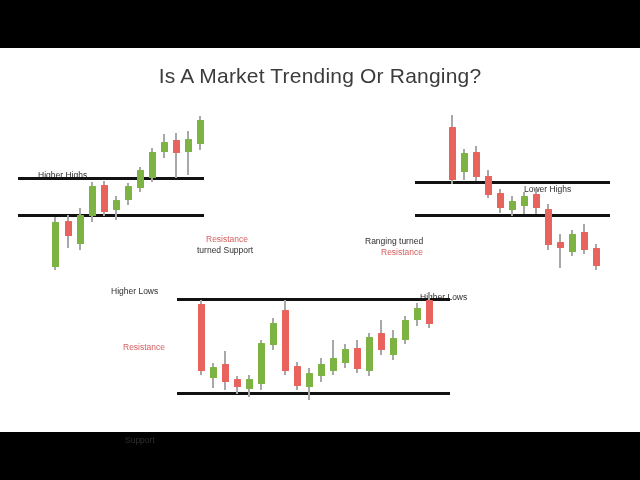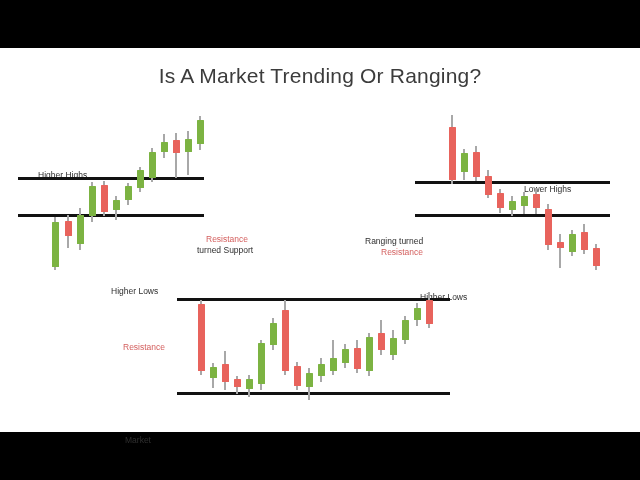--- a/index.html
+++ b/index.html
@@ -97,21 +97,21 @@
 
   <div class="chart" id="chart-downtrend">
     <div class="lbl" style="left:524px; top:136px;">Lower Highs</div>
     <div class="lbl" style="left:420px; top:244px;">Higher Lows</div>
     <div class="lbl" style="left:365px; top:188px;">Ranging turned</div>
     <div class="lbl red" style="left:381px; top:199px;">Resistance</div>
   </div>
 
   <div class="chart" id="chart-range">
     <div class="lbl red" style="left:123px; top:294px;">Resistance</div>
-    <div class="lbl" style="left:125px; top:387px;">Market</div>
+    <div class="lbl" style="left:125px; top:387px;">Support</div>
   </div>
 
   <div id="render-layer">
       <div class="level-line" style="left: 18px; width: 186px; top: 129px; background: rgb(18, 18, 18);"></div>
       <div class="level-line" style="left: 18px; width: 186px; top: 166px; background: rgb(18, 18, 18);"></div>
       <div class="candle" style="left: 51.5px; width: 7px; top: 169px; height: 53px;">
         <div class="wick" style="top: 0px; height: 53px; background: rgb(168, 168, 168);"></div>
         <div class="body" style="top: 5px; height: 45px; background: rgb(124, 179, 66);"></div>
       </div>
       <div class="candle" style="left: 64.5px; width: 7px; top: 167px; height: 33px;">

